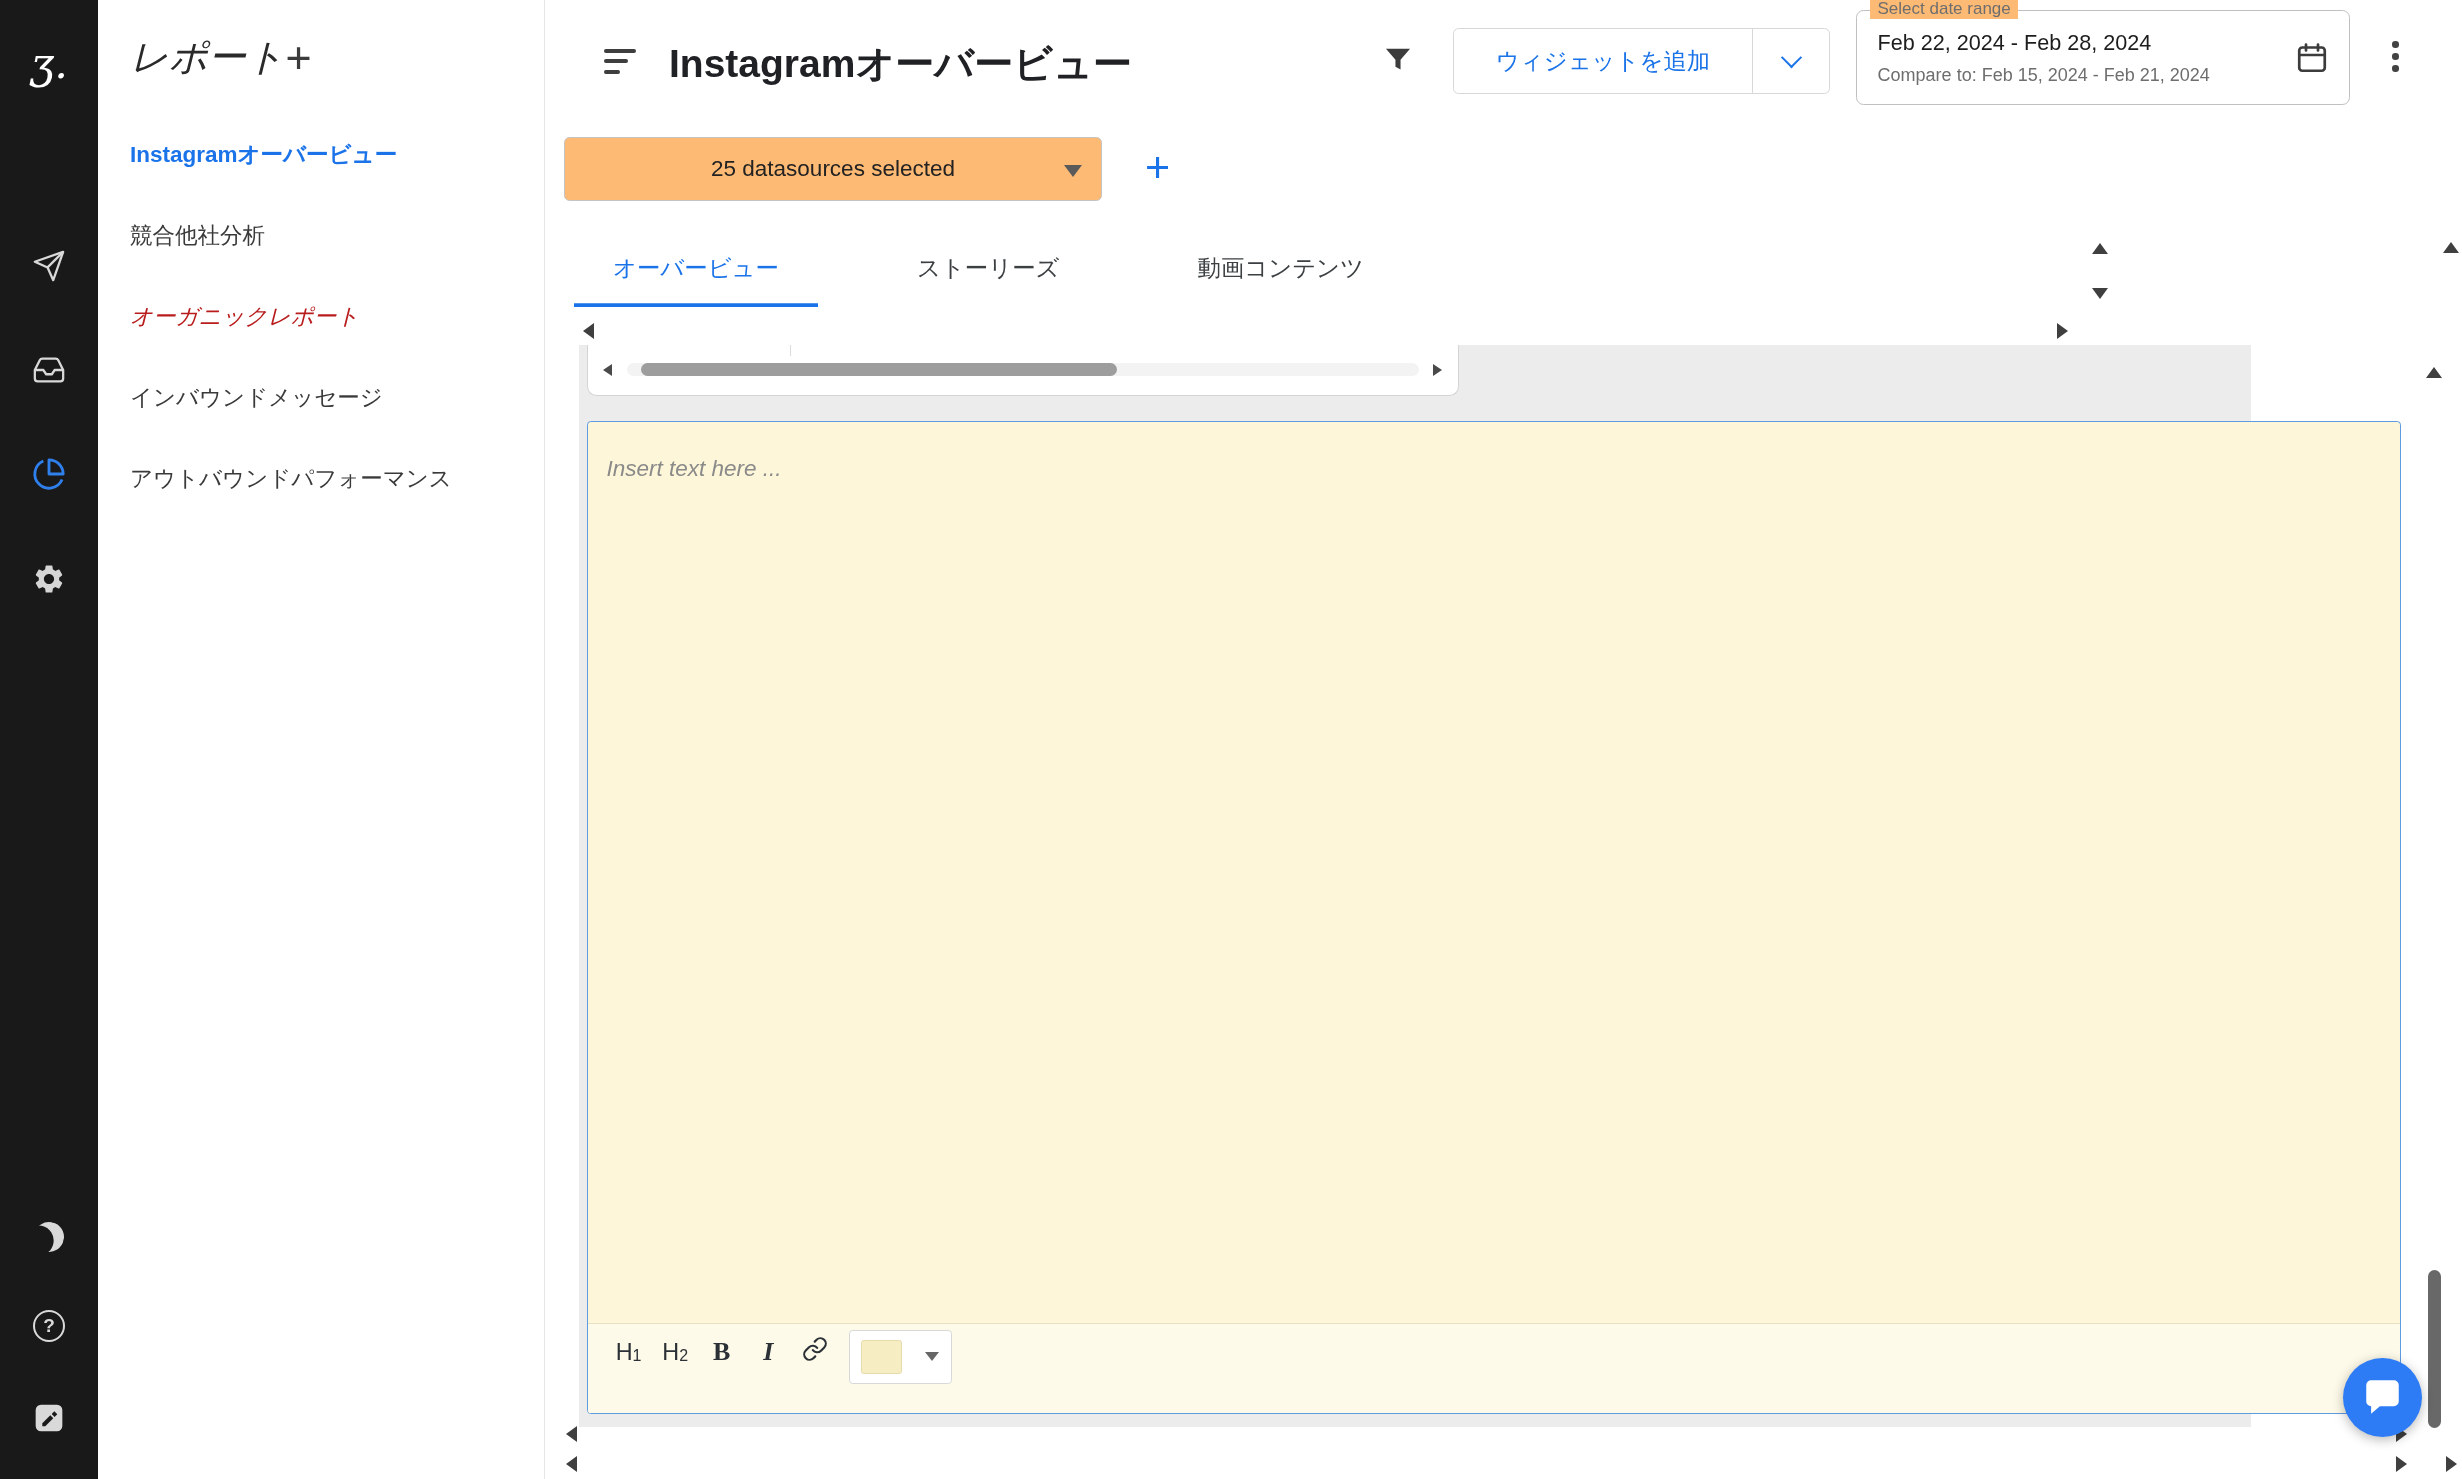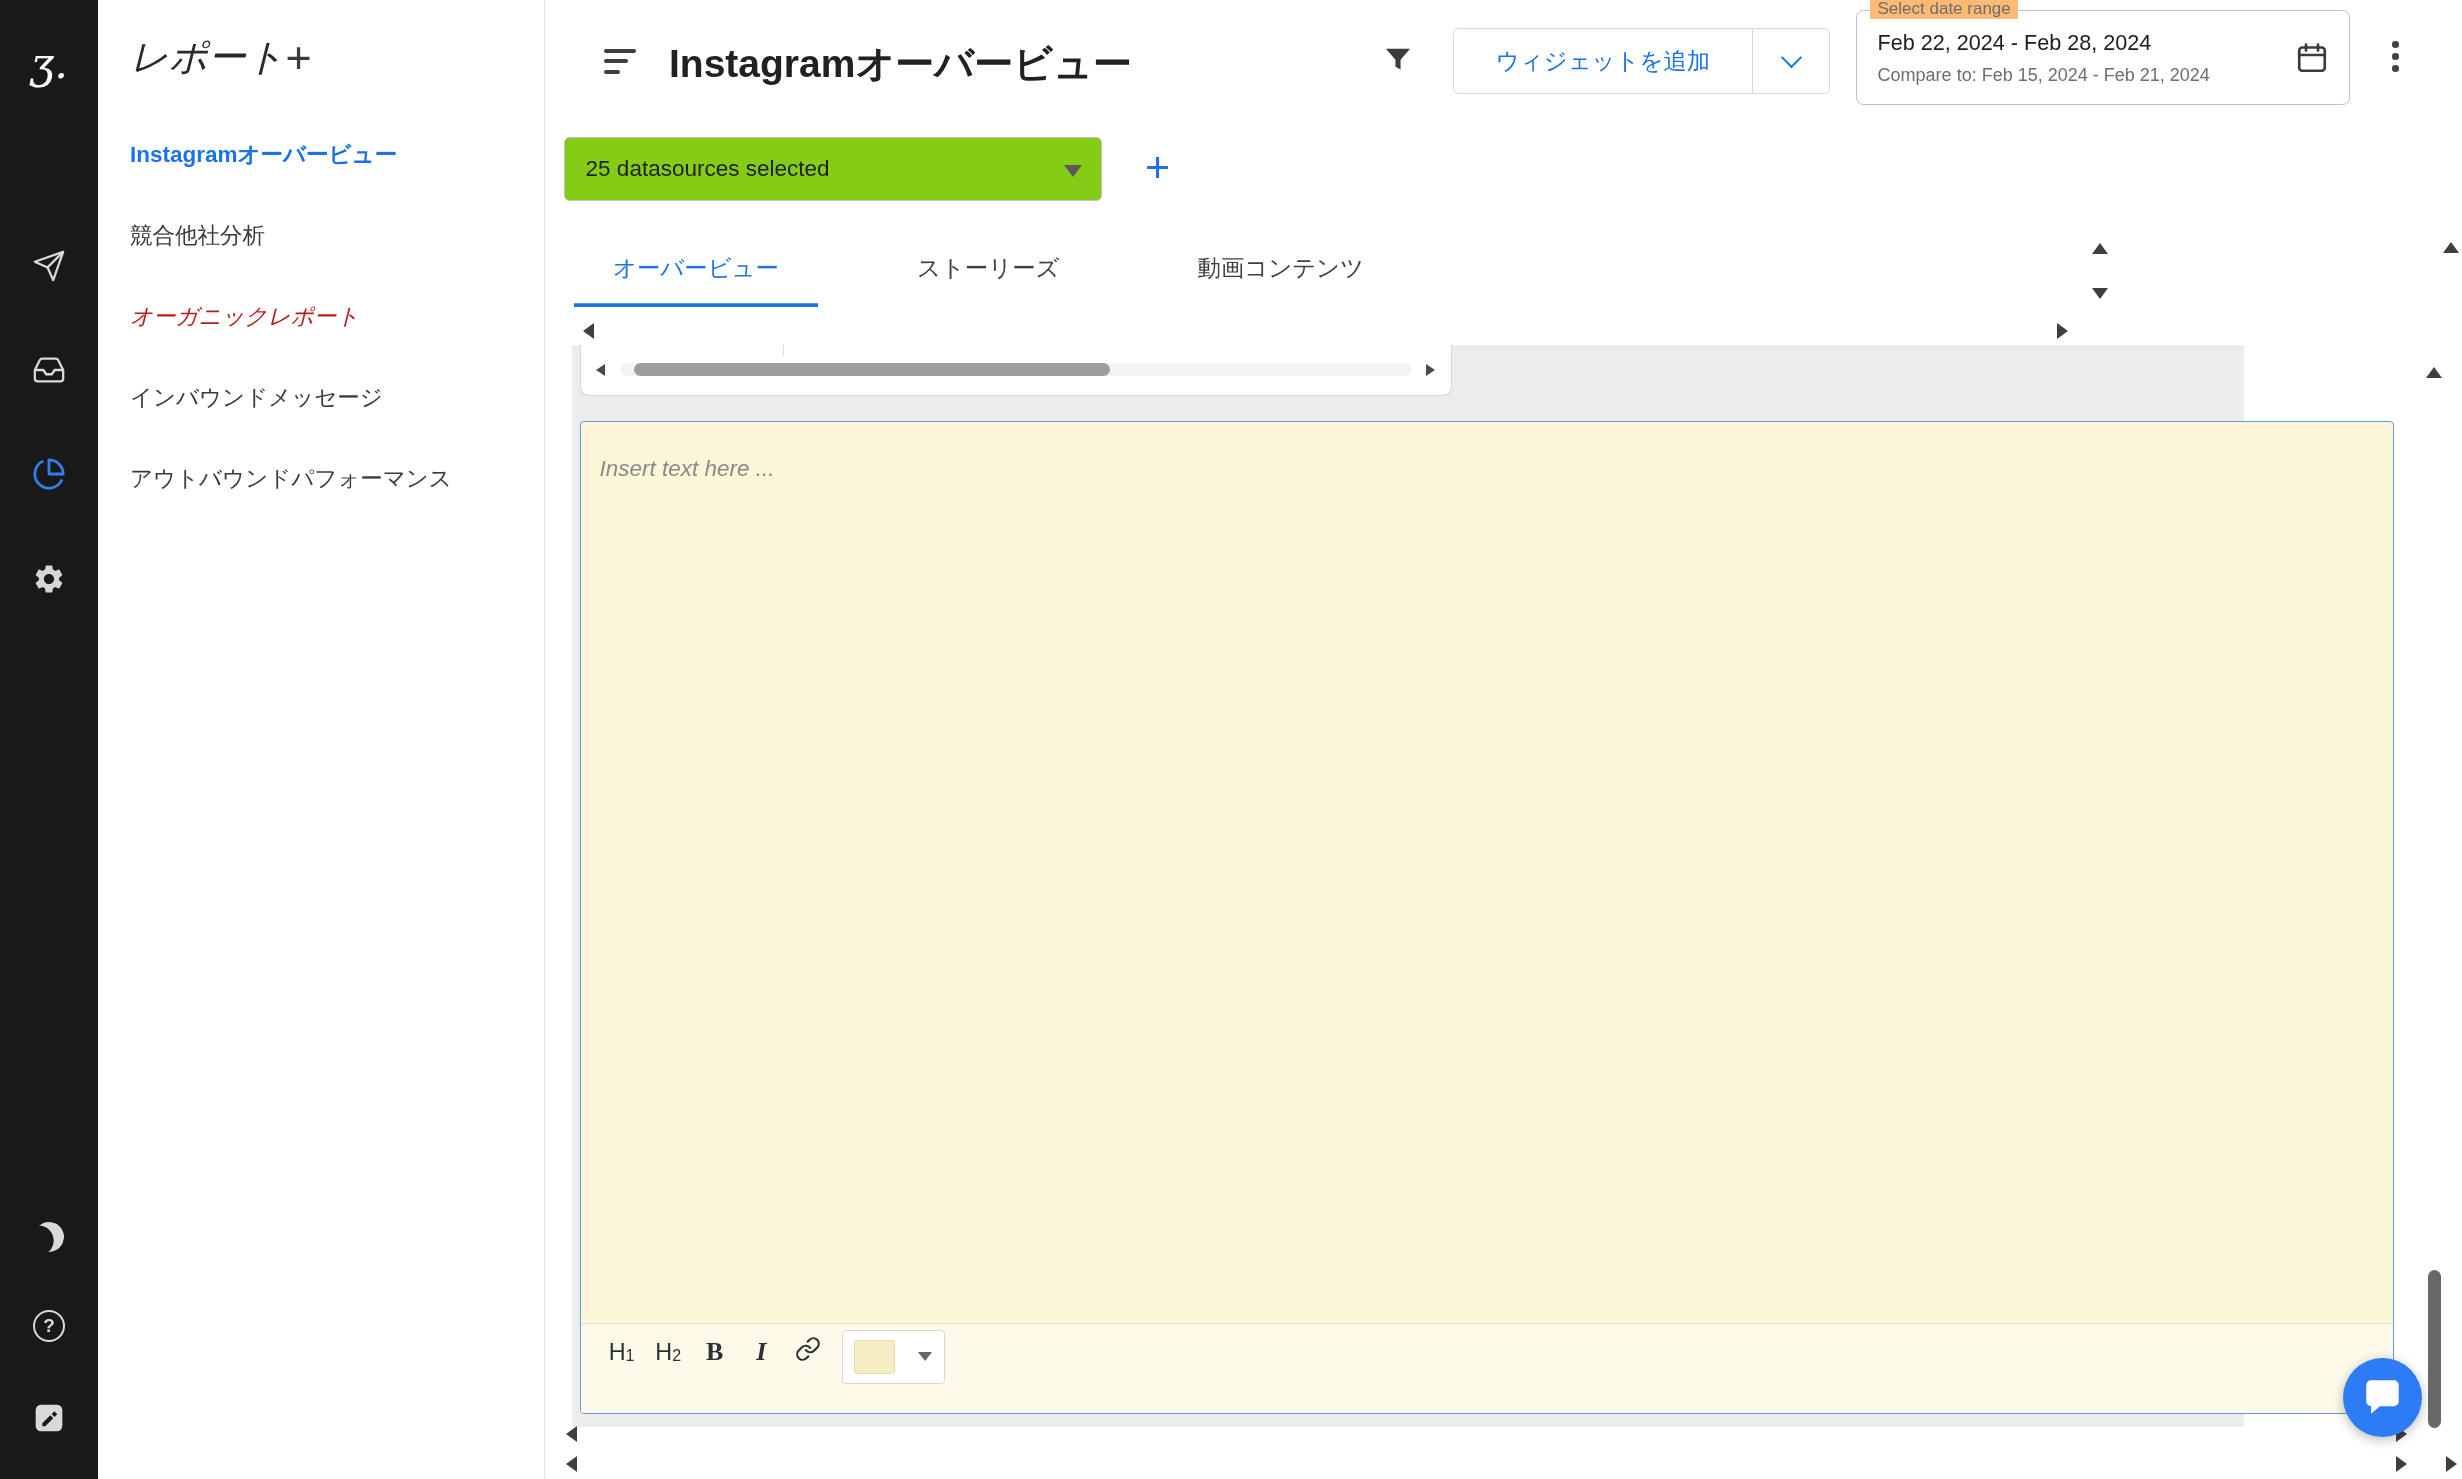--- a/index.html
+++ b/index.html
@@ -42,36 +42,36 @@
 
   .date-field { position:absolute; left:1310px; top:10.3px; width:494px; height:95px; border:0.9px solid #c0c0c0; border-radius:7.5px; cursor:pointer; }
   .date-legend { position:absolute; left:13px; top:-12.2px; background:#fdba74; padding:0 7.5px; font-size:17px; color:#6e6e6e; }
   .date-value { position:absolute; left:20.6px; top:19px; font-size:21.6px; color:#1d1d1d; }
   .date-compare { position:absolute; left:20.6px; top:54px; font-size:18px; color:#6e6e6e; }
   .date-cal { position:absolute; right:19px; top:29px; }
 
   .kebab { position:absolute; left:1843px; top:41px; width:13px; cursor:pointer; }
   .kebab .dot { width:6.6px; height:6.6px; border-radius:50%; background:#424242; margin:0 auto 5.6px; }
 
-  .ds-select { position:absolute; left:18px; top:137px; width:538px; height:64px; border:0.9px solid #c4c4c4; border-radius:5.6px; display:flex; align-items:center; padding:0 20.6px; font-size:22.5px; color:#222; cursor:pointer; background:#84cc16; }
+  .ds-select { position:absolute; left:18px; top:137px; width:538px; height:64px; border:0.9px solid #c4c4c4; border-radius:5.6px; display:flex; align-items:center; padding:0 20.6px; font-size:22.5px; color:#222; cursor:pointer; background:#fdba74;justify-content:center; }
   .ds-caret { position:absolute; right:19px; top:27px; width:0; height:0; border-left:9.4px solid transparent; border-right:9.4px solid transparent; border-top:12.2px solid #5a5a5a; }
   .ds-add { position:absolute; left:585px; top:141px; width:53px; height:53px; display:flex; align-items:center; justify-content:center; font-size:43px; font-weight:300; color:#1a73e8; cursor:pointer; }
 
   .tabs { position:absolute; left:0; top:228px; right:0; height:79px; display:flex; padding-left:28px; }
   .tab { height:79px; display:flex; align-items:center; padding:0 39px; margin-right:60px; font-size:23.4px; font-weight:500; color:#3c4043; cursor:pointer; }
   .tab.active { color:#1a73e8; box-shadow:inset 0 -3.8px 0 0 #1a73e8; }
 
   .tri { width:0; height:0; }
   .tri-up    { border-left:8.4px solid transparent; border-right:8.4px solid transparent; border-bottom:11.3px solid currentColor; }
   .tri-down  { border-left:8.4px solid transparent; border-right:8.4px solid transparent; border-top:11.3px solid currentColor; }
   .tri-left  { border-top:8.4px solid transparent; border-bottom:8.4px solid transparent; border-right:11.3px solid currentColor; }
   .tri-right { border-top:8.4px solid transparent; border-bottom:8.4px solid transparent; border-left:11.3px solid currentColor; }
   .scroll-btn { position:absolute; width:24.4px; height:24.4px; display:flex; align-items:center; justify-content:center; color:#3f3f3f; cursor:pointer; }
 
-  .canvas { position:absolute; left:26px; top:345px; width:1672px; height:1082px; background:#ececec; }
+  .canvas { position:absolute; left:33px; top:345px; width:1672px; height:1082px; background:#ececec; }
 
   .cropped-widget { position:absolute; left:7.5px; top:0; width:872px; height:51px; background:#fff; border:0.9px solid #d4d4d4; border-top:none; border-radius:0 0 9.4px 9.4px; }
   .cropped-divider { position:absolute; left:202px; top:0; width:0.9px; height:11.3px; background:#dcdcdc; }
   .hs-track { position:absolute; left:39px; right:39px; top:18px; height:13px; background:#f3f3f3; border-radius:6.6px; }
   .hs-thumb { position:absolute; left:53px; top:18px; width:476px; height:13px; background:#9d9d9d; border-radius:6.6px; cursor:pointer; }
 
   .text-widget { position:absolute; left:7.5px; top:76px; width:1814px; height:993px; background:#fdf6d8; border:1.9px solid #5e9be1; border-radius:3.8px; cursor:text; overflow:hidden; }
   .tw-placeholder { position:absolute; left:19px; top:34px; font-size:22.5px; font-style:italic; color:#8a8a8a; }
   .tw-toolbar { position:absolute; left:0; right:0; bottom:0; height:90px; background:#fdfae9; border-top:0.9px solid rgba(120,105,40,0.18); display:flex; align-items:flex-start; padding:5.6px 0 0 20.6px; }
   .tw-btn { min-width:41px; height:45px; display:flex; align-items:center; justify-content:center; margin-right:5.6px; border-radius:3.8px; font-size:23.4px; font-weight:500; color:#2b3137; cursor:pointer; }

